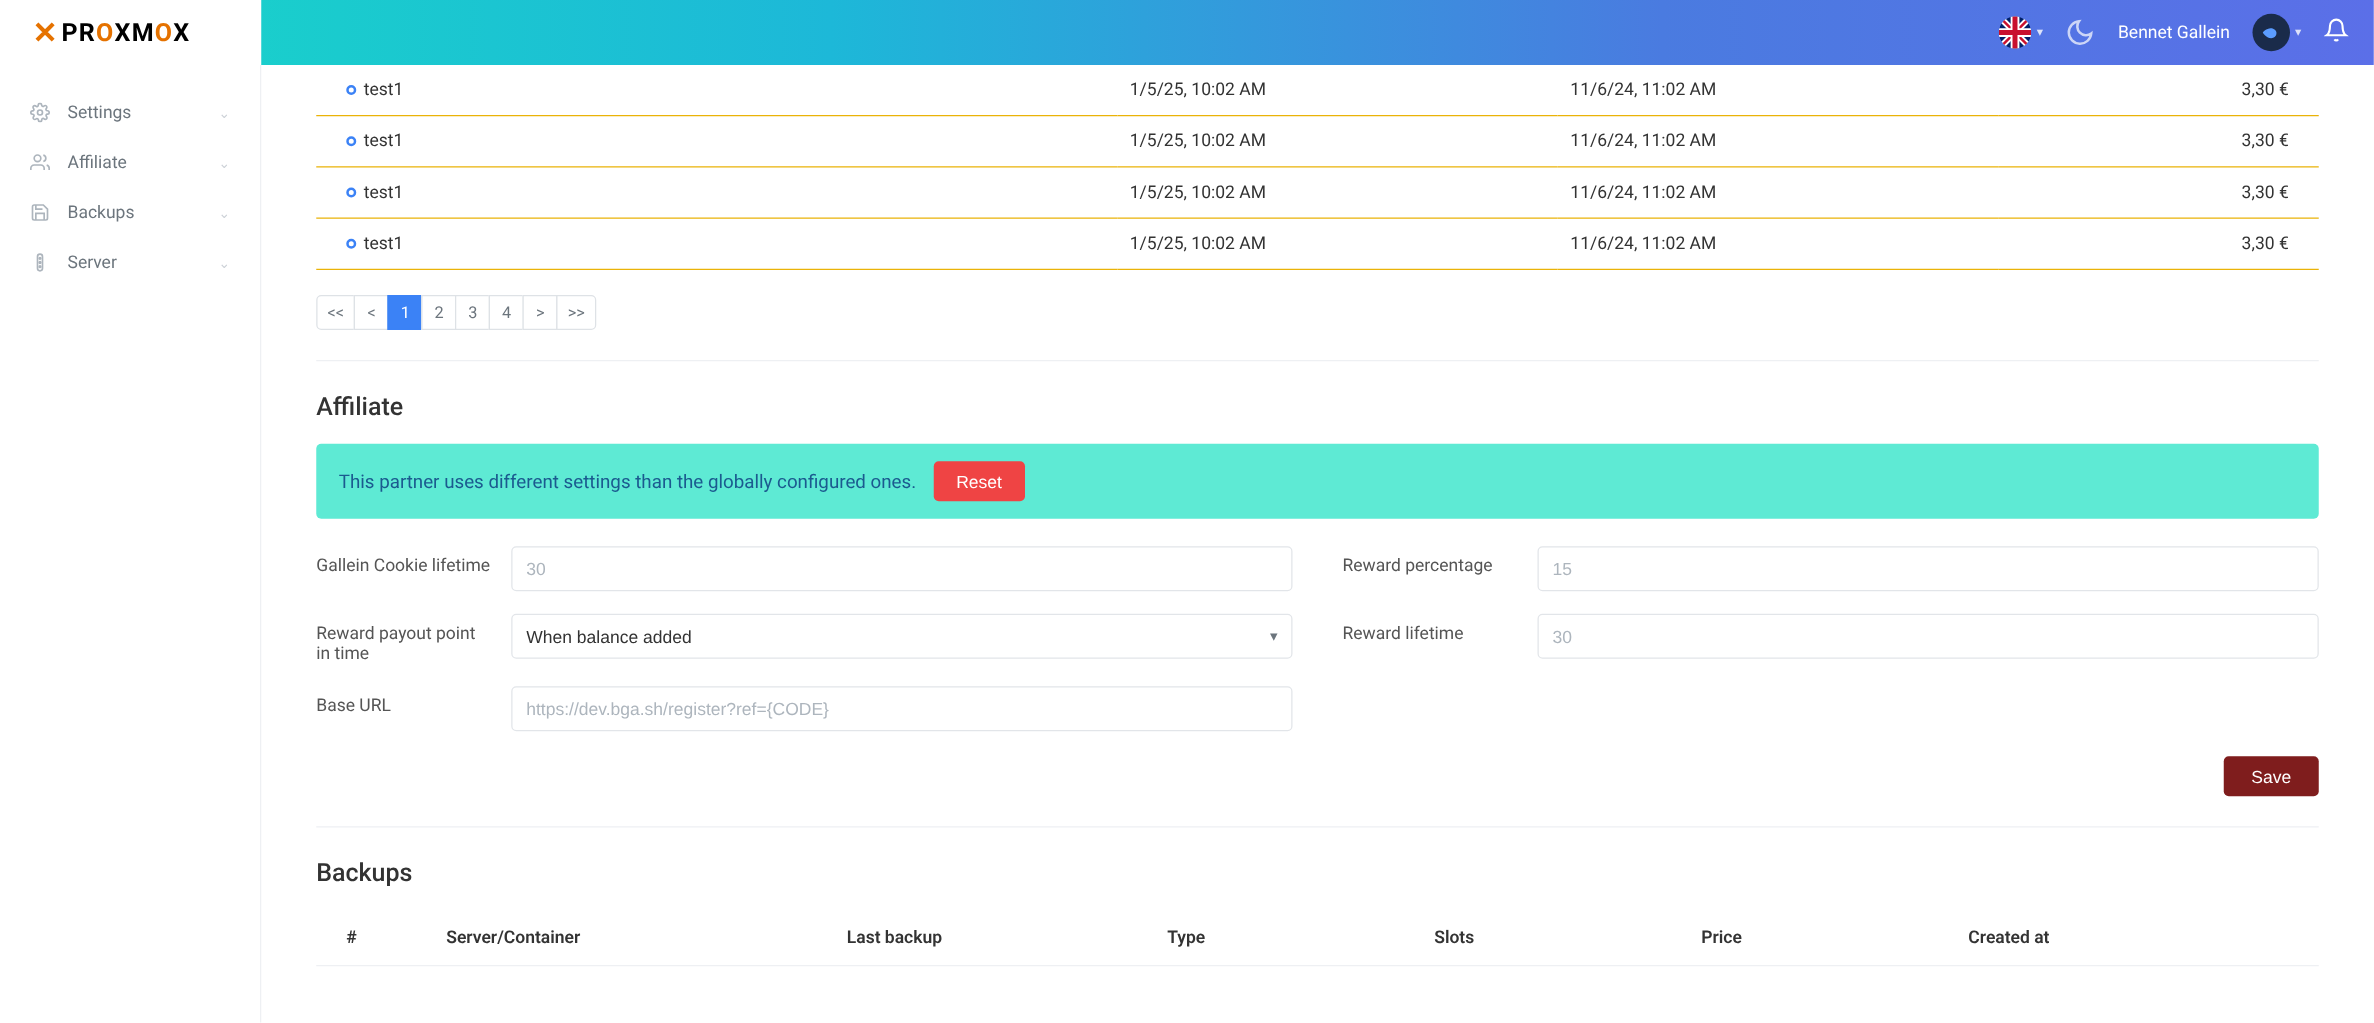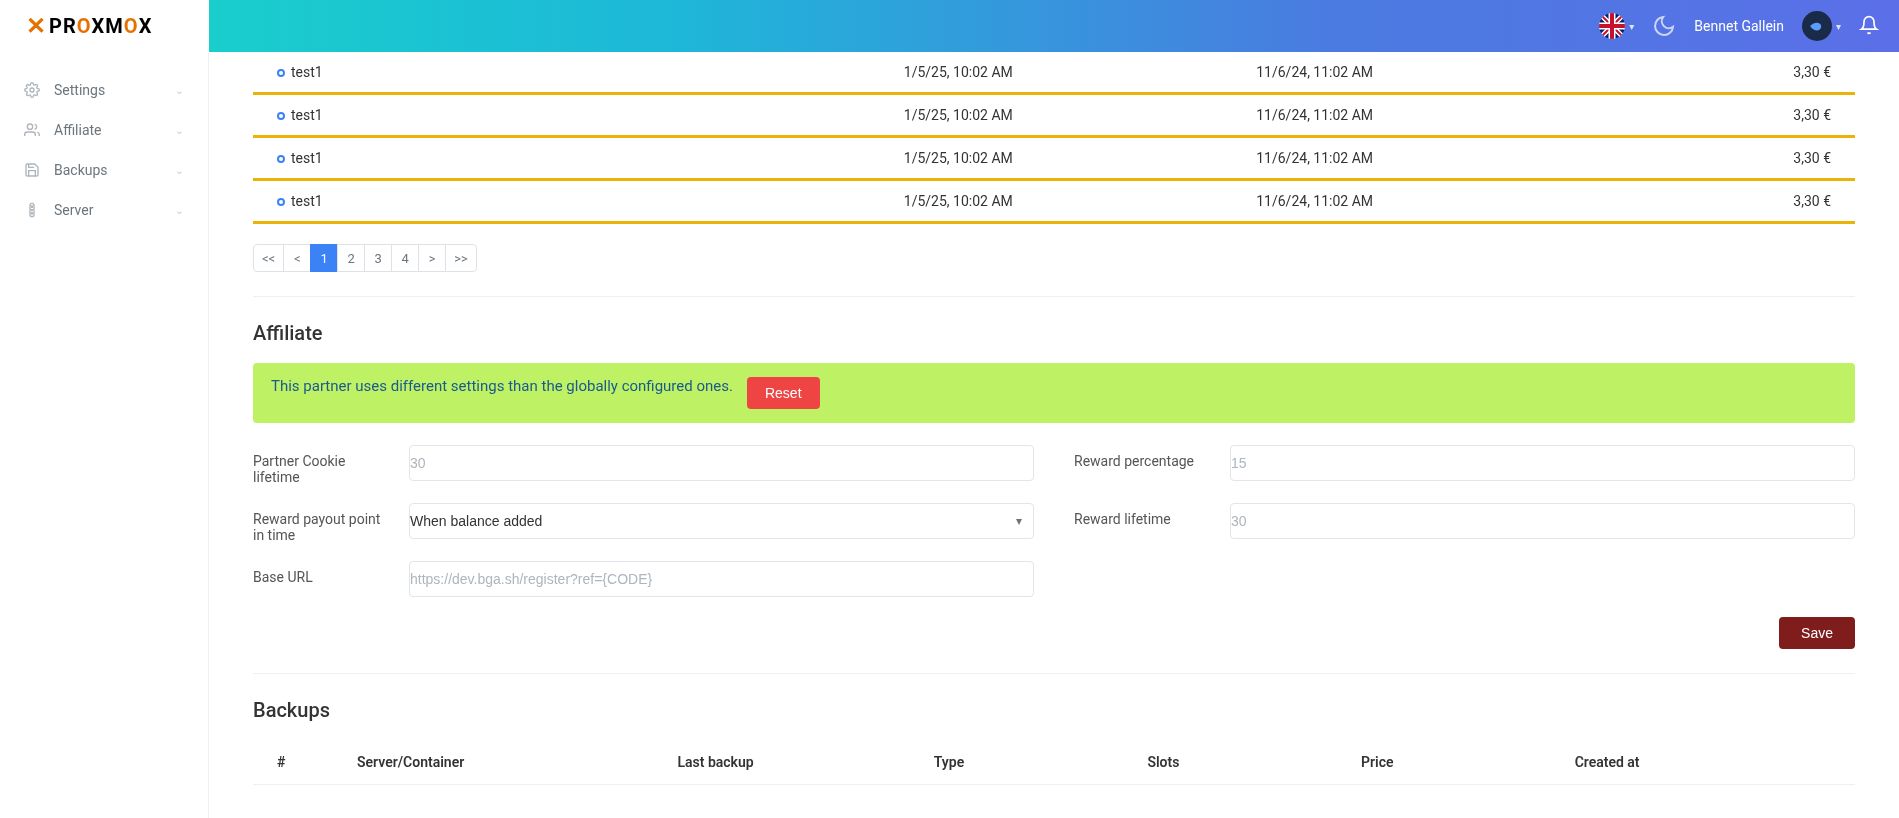--- a/index.html
+++ b/index.html
@@ -62,21 +62,21 @@
 .nav-label { flex: 1; }
 .nav-chev { color: #cbd0d6; font-size: 11px; }
 
 .main {
   margin-left: 209px;
   margin-top: 52px;
   padding: 0 44px 40px;
 }
 
 .data-table { width: 100%; border-collapse: collapse; }
-.data-table tbody tr { border-bottom: 3px solid #eab308; }
+.data-table tbody tr { border-bottom: 1px solid #eab308; }
 .data-table td { padding: 12px 10px; font-size: 14px; color: #333; }
 .status-dot { display: inline-block; width: 8px; height: 8px; border: 2px solid #3b82f6; border-radius: 50%; margin-right: 6px; background: #fff; vertical-align: middle; }
 .td-name { padding-left: 24px !important; }
 .td-price { text-align: right; padding-right: 24px !important; }
 
 .pagination { display: flex; margin-top: 20px; }
 .page-btn {
   min-width: 28px;
   height: 28px;
   border: 1px solid #dee2e6;
@@ -92,41 +92,41 @@
 }
 .page-btn:first-child { margin-left: 0; border-top-left-radius: 4px; border-bottom-left-radius: 4px; }
 .page-btn:last-child { border-top-right-radius: 4px; border-bottom-right-radius: 4px; }
 .page-btn.active { background: #3b82f6; color: #fff; border-color: #3b82f6; }
 .page-info { margin-top: 12px; font-size: 14px; color: #555; }
 
 .section-divider { border: none; border-top: 1px solid #eef0f3; margin: 24px 0; }
 .section-title { font-size: 20px; font-weight: 500; color: #333; margin-bottom: 18px; }
 
 .alert {
-  background: #bef264;
+  background: #5eead4;
   border-radius: 4px;
   padding: 14px 18px;
   display: flex;
-  align-items: flex-start;
+  align-items: center;
   gap: 14px;
   margin-bottom: 22px;
 }
 .alert-text { color: #1b5a8f; font-size: 15px; }
 .btn-danger { background: #ef4444; color: #fff; border: none; padding: 8px 18px; border-radius: 4px; font-size: 14px; cursor: pointer; }
 .btn-success { background: #7f1d1d; color: #fff; border: none; padding: 8px 22px; border-radius: 4px; font-size: 14px; cursor: pointer; }
 
 .form-grid { display: grid; grid-template-columns: 1fr 1fr; gap: 18px 40px; }
 .form-row { display: flex; align-items: flex-start; gap: 16px; }
 .form-label { width: 140px; flex-shrink: 0; font-size: 14px; color: #555; padding-top: 8px; }
 .form-control {
   flex: 1;
   height: 36px;
   border: 1px solid #e2e5e9;
   border-radius: 4px;
-  padding: 0 0;
+  padding: 0 11px;
   font-size: 14px;
   color: #333;
   background: #fff;
 }
 .form-control::placeholder { color: #adb5bd; }
 select.form-control { appearance: none; background-image: none; padding-right: 30px; }
 .select-wrap { position: relative; flex: 1; display: flex; }
 .select-wrap::after { content: "▾"; position: absolute; right: 12px; top: 50%; transform: translateY(-50%); color: #6c757d; pointer-events: none; font-size: 12px; }
 
 .save-row { display: flex; justify-content: flex-end; margin-top: 20px; }
@@ -269,21 +269,21 @@
 
   <h2 class="section-title">Affiliate</h2>
 
   <div class="alert">
     <span class="alert-text">This partner uses different settings than the globally configured ones.</span>
     <button class="btn-danger">Reset</button>
   </div>
 
   <div class="form-grid">
     <div class="form-row">
-      <label class="form-label">Partner Cookie lifetime</label>
+      <label class="form-label">Gallein Cookie lifetime</label>
       <input class="form-control" placeholder="30" style="">
     </div>
     <div class="form-row">
       <label class="form-label">Reward percentage</label>
       <input class="form-control" placeholder="15" style="">
     </div>
     <div class="form-row">
       <label class="form-label">Reward payout point in time</label>
       <div class="select-wrap">
         <select class="form-control">

